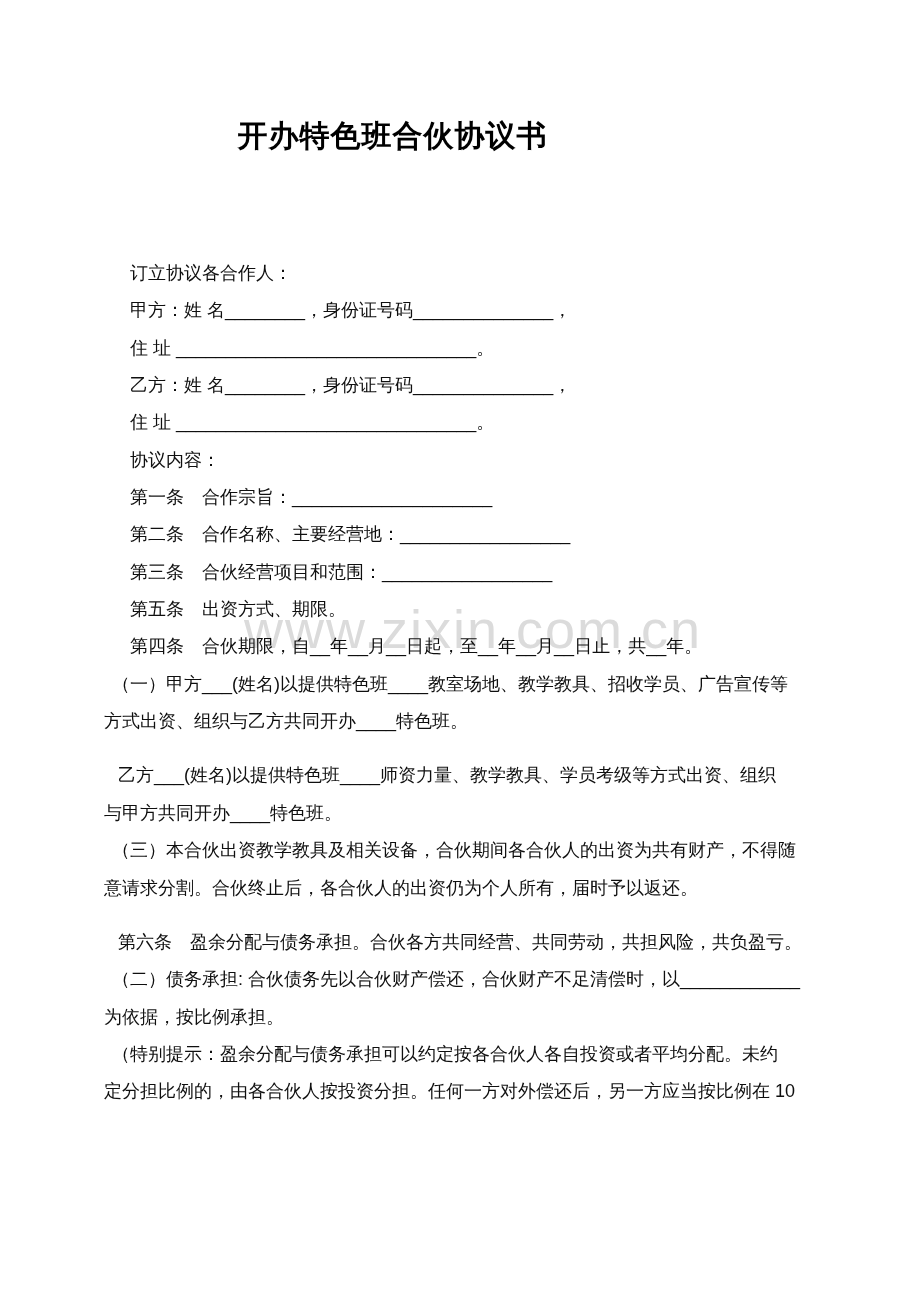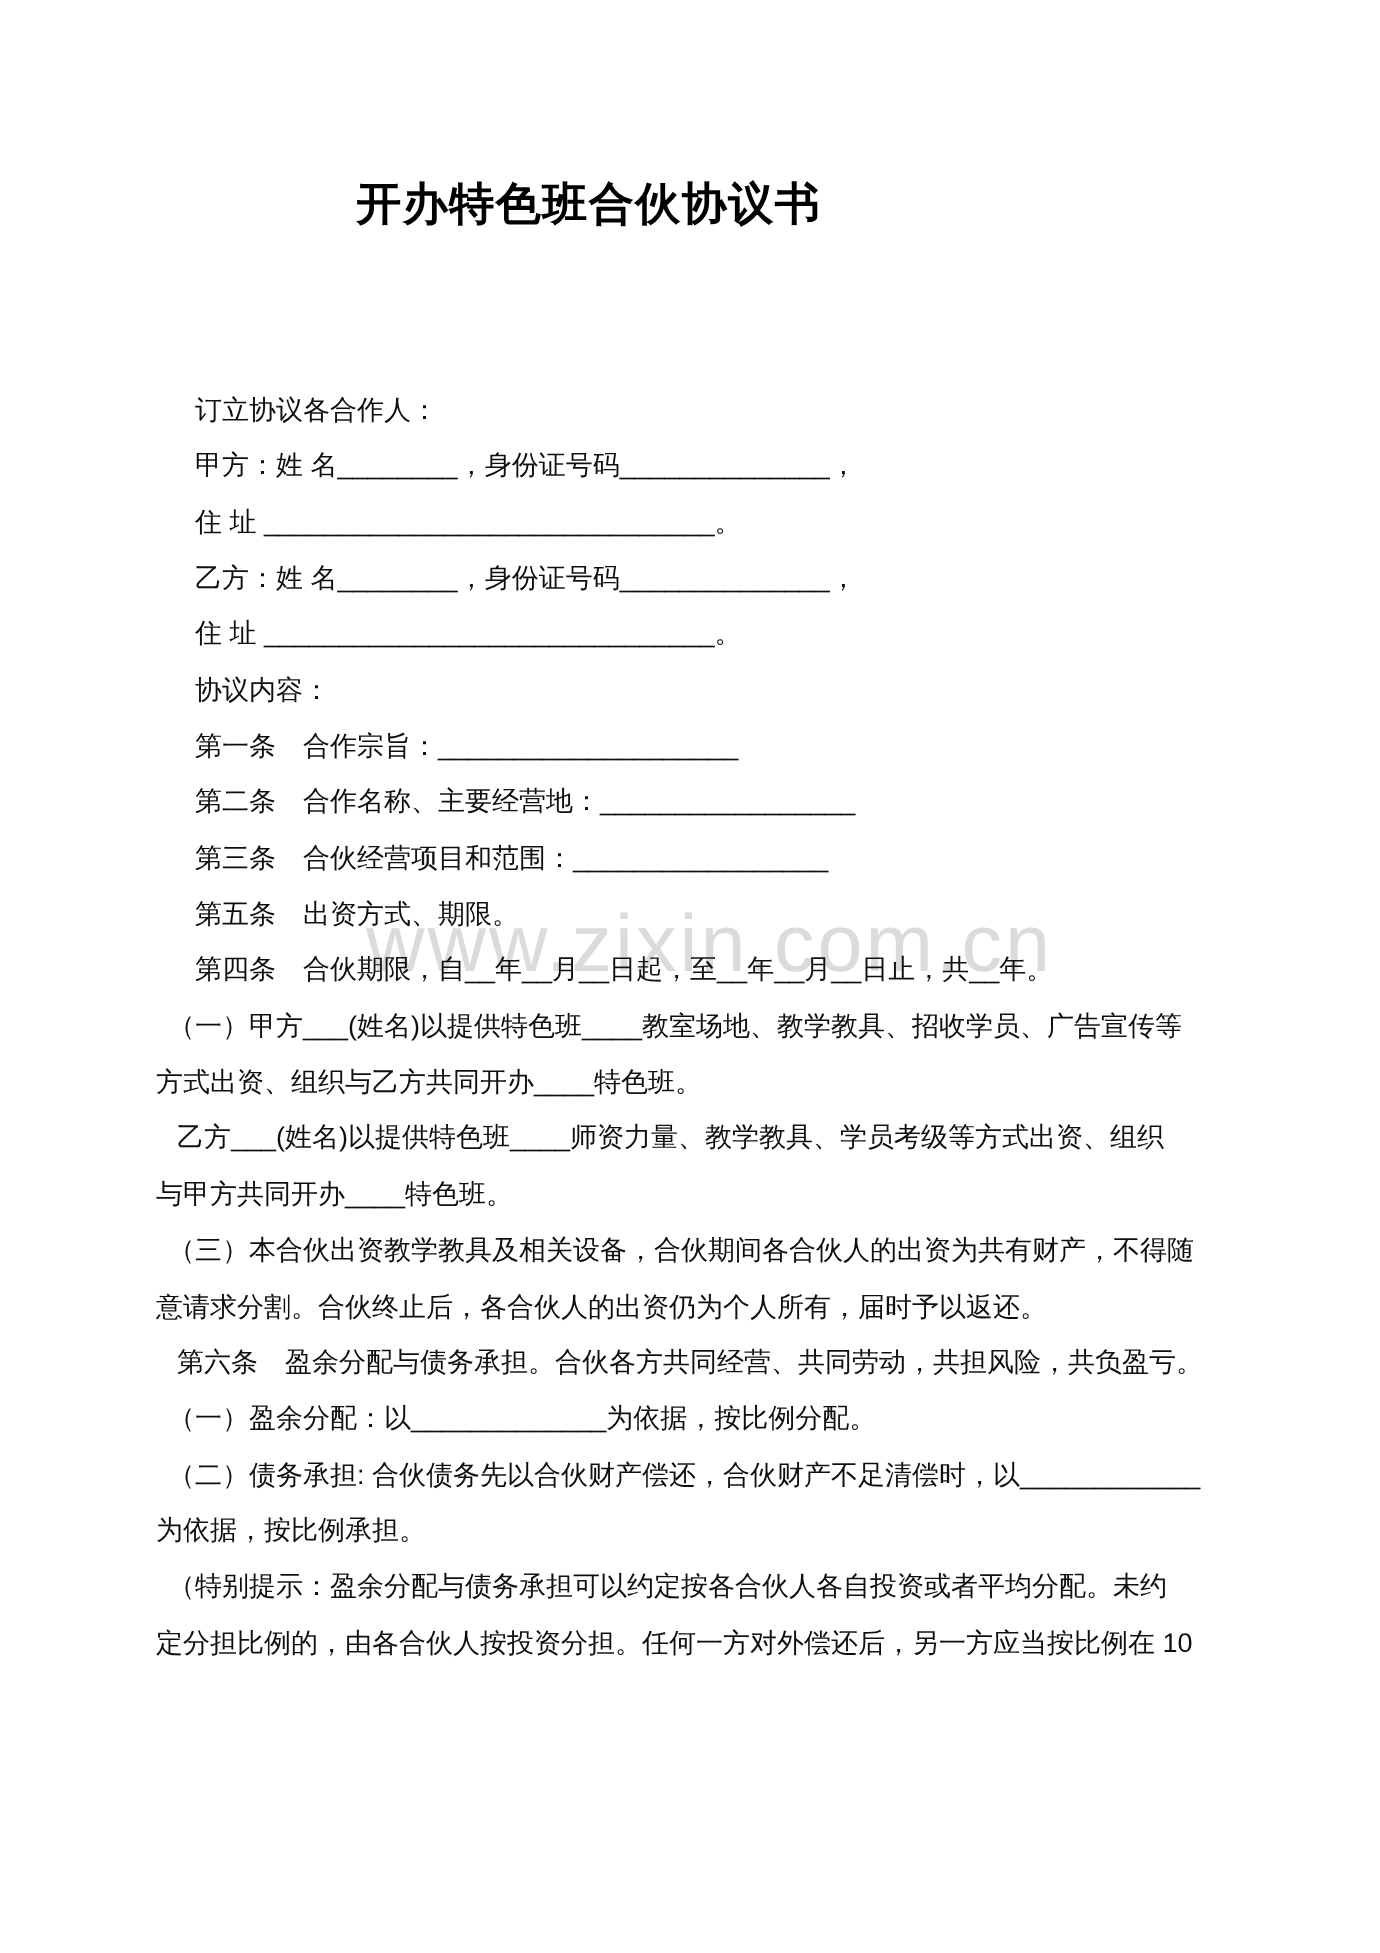--- a/index.html
+++ b/index.html
@@ -53,21 +53,21 @@
     z-index: 1;
     font-size: 18px;
     color: #0f0f0f;
   }
   .line {
     height: 37.35px;
     line-height: 37.35px;
     white-space: pre;
   }
   .ind2 { padding-left: 26px; }  
-  .ind1 { padding-left: 14px; }  
+  .ind1 { padding-left: 14px; margin-top: 17px; }  
   .indp { padding-left: 8px;  }  
 </style>
 </head>
 <body>
 
 <div class="page">
 
   <div class="watermark">www.zixin.com.cn</div>
 
   <div class="doc-title">开办特色班合伙协议书</div>
@@ -84,20 +84,19 @@
     <div class="line ind2">第三条　合伙经营项目和范围：_________________</div>
     <div class="line ind2">第五条　出资方式、期限。</div>
     <div class="line ind2">第四条　合伙期限，自__年__月__日起，至__年__月__日止，共__年。</div>
     <div class="line indp">（一）甲方___(姓名)以提供特色班____教室场地、教学教具、招收学员、广告宣传等</div>
     <div class="line">方式出资、组织与乙方共同开办____特色班。</div>
     <div class="line ind1">乙方___(姓名)以提供特色班____师资力量、教学教具、学员考级等方式出资、组织</div>
     <div class="line">与甲方共同开办____特色班。</div>
     <div class="line indp">（三）本合伙出资教学教具及相关设备，合伙期间各合伙人的出资为共有财产，不得随</div>
     <div class="line">意请求分割。合伙终止后，各合伙人的出资仍为个人所有，届时予以返还。</div>
     <div class="line ind1">第六条　盈余分配与债务承担。合伙各方共同经营、共同劳动，共担风险，共负盈亏。</div>
-    <div class="line indp">（一）盈余分配：以_____________为依据，按比例分配。</div>
     <div class="line indp">（二）债务承担: 合伙债务先以合伙财产偿还，合伙财产不足清偿时，以____________</div>
     <div class="line">为依据，按比例承担。</div>
     <div class="line indp">（特别提示：盈余分配与债务承担可以约定按各合伙人各自投资或者平均分配。未约</div>
     <div class="line">定分担比例的，由各合伙人按投资分担。任何一方对外偿还后，另一方应当按比例在 10</div>
   </div>
 
 </div>
 
 </body></html>

